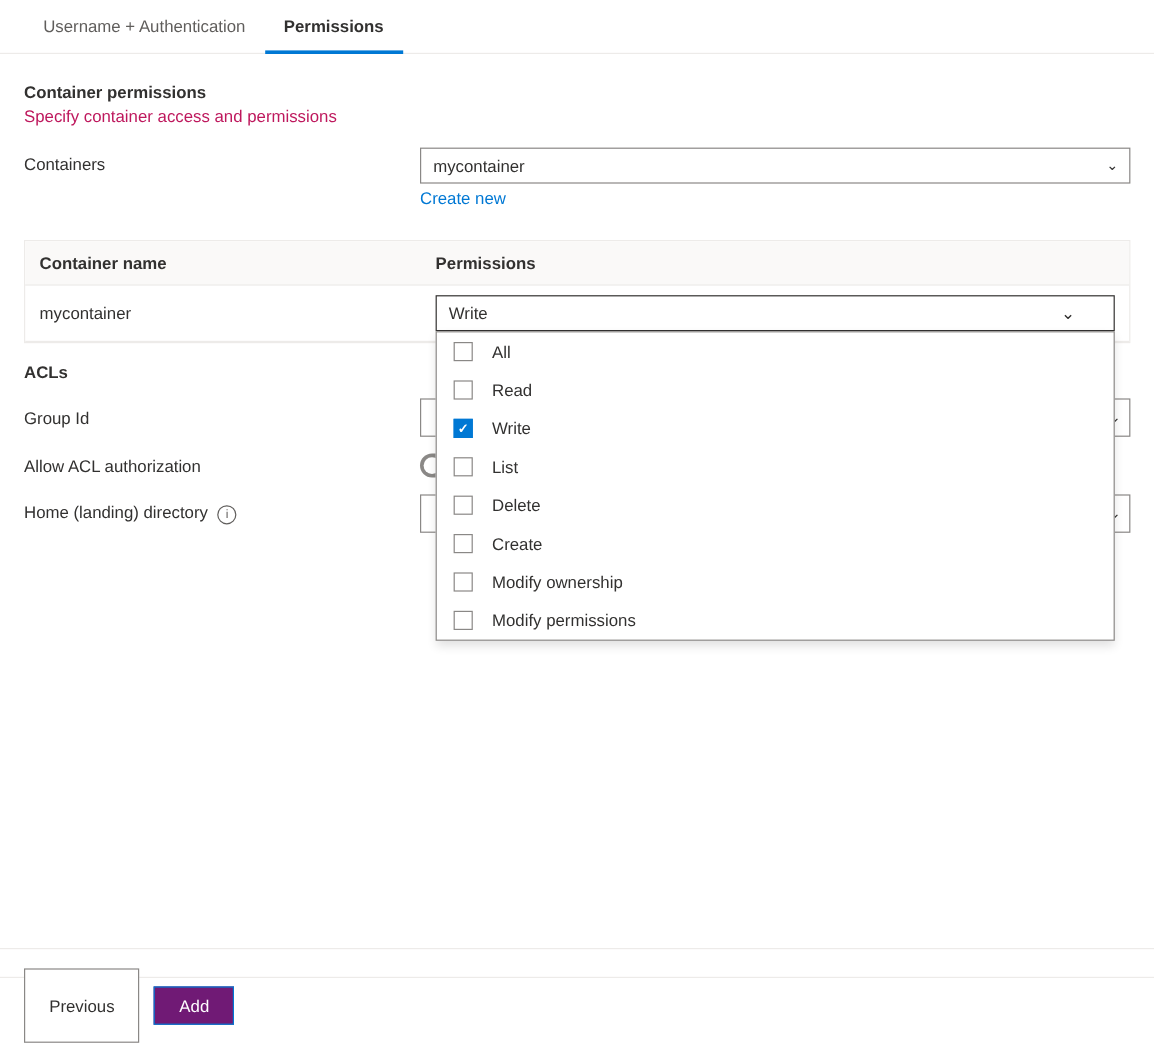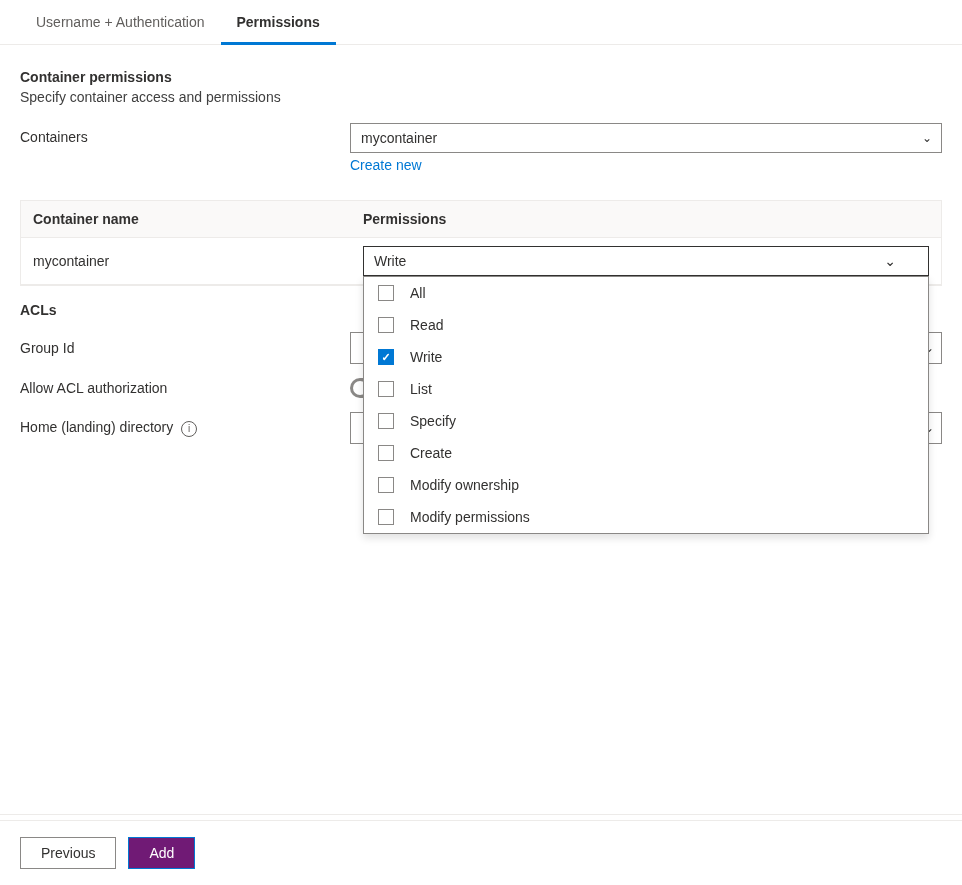--- a/index.html
+++ b/index.html
@@ -39,21 +39,21 @@
     }
 
     .section-title {
       font-weight: 700;
       font-size: 14px;
       margin-bottom: 4px;
     }
 
     .section-desc {
       font-size: 14px;
-      color: #404040;
+      color: #be185d;
       margin-bottom: 16px;
     }
 
     .field-row {
       display: flex;
       align-items: flex-start;
       margin-bottom: 12px;
       margin-top: 18px;
     }
 
@@ -288,21 +288,21 @@
       left: 0;
       right: 0;
       padding: 16px 20px;
       display: flex;
       gap: 12px;
       align-items: center;
       border-top: 1px solid #edebe9;
     }
 
     .btn-previous {
-      padding: 7px 20px;
+      padding: 22px 20px;
       border: 1px solid #8a8886;
       background: #fff;
       font-size: 14px;
       font-family: inherit;
       color: #323130;
       cursor: pointer;
     }
 
     .btn-add {
       padding: 7px 20px;
@@ -389,21 +389,21 @@
             <div class="perm-option">
               <div class="checkbox checked"></div>
               <span>Write</span>
             </div>
             <div class="perm-option">
               <div class="checkbox"></div>
               <span>List</span>
             </div>
             <div class="perm-option">
               <div class="checkbox"></div>
-              <span>Specify</span>
+              <span>Delete</span>
             </div>
             <div class="perm-option">
               <div class="checkbox"></div>
               <span>Create</span>
             </div>
             <div class="perm-option">
               <div class="checkbox"></div>
               <span>Modify ownership</span>
             </div>
             <div class="perm-option">

